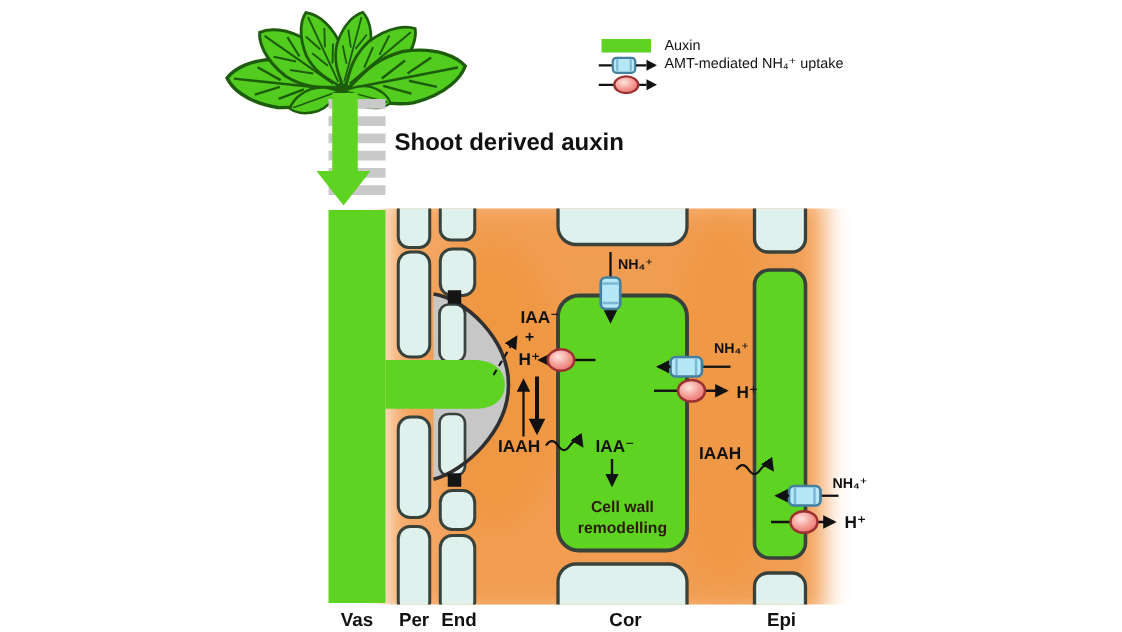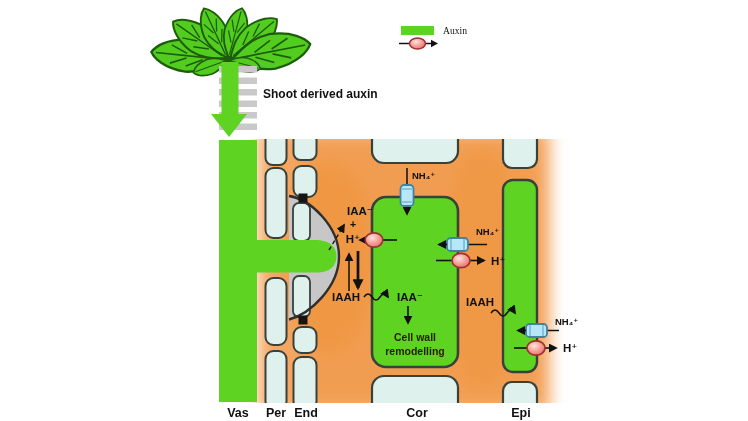--- a/index.html
+++ b/index.html
@@ -5,25 +5,25 @@
   html,body{margin:0;padding:0;background:#fff;}
   .stage{position:relative;width:748px;height:421px;background:#fff;overflow:hidden;
          font-family:"Liberation Sans","DejaVu Sans",sans-serif;}
   svg{display:block;}
   .lbl{font-family:"Liberation Sans","DejaVu Sans",sans-serif;font-weight:bold;fill:#111;}
   .s9{font-size:9.5px;}
   .s10{font-size:10.5px;}
   .s11{font-size:11.5px;}
   .s12{font-size:12.5px;}
   .cellwall{fill:#2b1c02;}
-  .legend{position:absolute;left:399px;top:24px;font-family:Liberation Serif, serif;}
+  .legend{position:absolute;left:399px;top:24px;}
   .legend-row{display:flex;align-items:center;height:12.8px;}
   .legend-sym{width:44px;flex:none;}
   .legend-label{font-size:9.6px;color:#111;white-space:nowrap;line-height:1;}
-  .shoot-label{position:absolute;left:263px;top:87px;font-size:12px;font-weight:bold;color:#111;}
+  .shoot-label{position:absolute;left:263px;top:87px;font-size:16px;font-weight:bold;color:#111;}
 </style>
 </head>
 <body>
 
 <div class="stage">
 
   <svg width="748" height="421" viewBox="0 0 748 421">
     <defs>
       <clipPath id="rootClip">
           <rect x="200" y="139" width="420" height="264"></rect>
@@ -220,20 +220,32 @@
       <span class="legend-sym">
         <svg width="44" height="13">
             <rect x="2" y="2" width="33" height="9" fill="#5ed321"></rect>
           </svg>
       </span>
       <span class="legend-label">Auxin</span>
     </div>
     <div class="legend-row">
       <span class="legend-sym">
         <svg width="44" height="13">
+          <path d="M0,6.5 h9.5" stroke="#111" stroke-width="1.5"></path>
+          <rect x="9.5" y="1.5" width="15" height="10" rx="2.5" fill="#b5e7f6" stroke="#44809f" stroke-width="1.5"></rect>
+          <path d="M12.5,2.5 v8 M21.5,2.5 v8" stroke="#7bb8d4" stroke-width="1.4"></path>
+          <path d="M25,6.5 h7" stroke="#111" stroke-width="1.5"></path>
+          <path d="M32,2.8 L39,6.5 L32,10.2 Z" fill="#111"></path>
+        </svg>
+      </span>
+      <span class="legend-label">AMT-mediated NH₄⁺ uptake</span>
+    </div>
+    <div class="legend-row">
+      <span class="legend-sym">
+        <svg width="44" height="13">
           <defs>
             <radialGradient id="atpL" cx="40%" cy="35%" r="75%">
               <stop offset="0%" stop-color="#fde4e0"></stop>
               <stop offset="55%" stop-color="#f49a92"></stop>
               <stop offset="100%" stop-color="#e66a6a"></stop>
             </radialGradient>
           </defs>
           <path d="M0,6.5 h11" stroke="#111" stroke-width="1.5"></path>
           <path d="M25,6.5 h7" stroke="#111" stroke-width="1.5"></path>
           <path d="M32,2.8 L39,6.5 L32,10.2 Z" fill="#111"></path>

